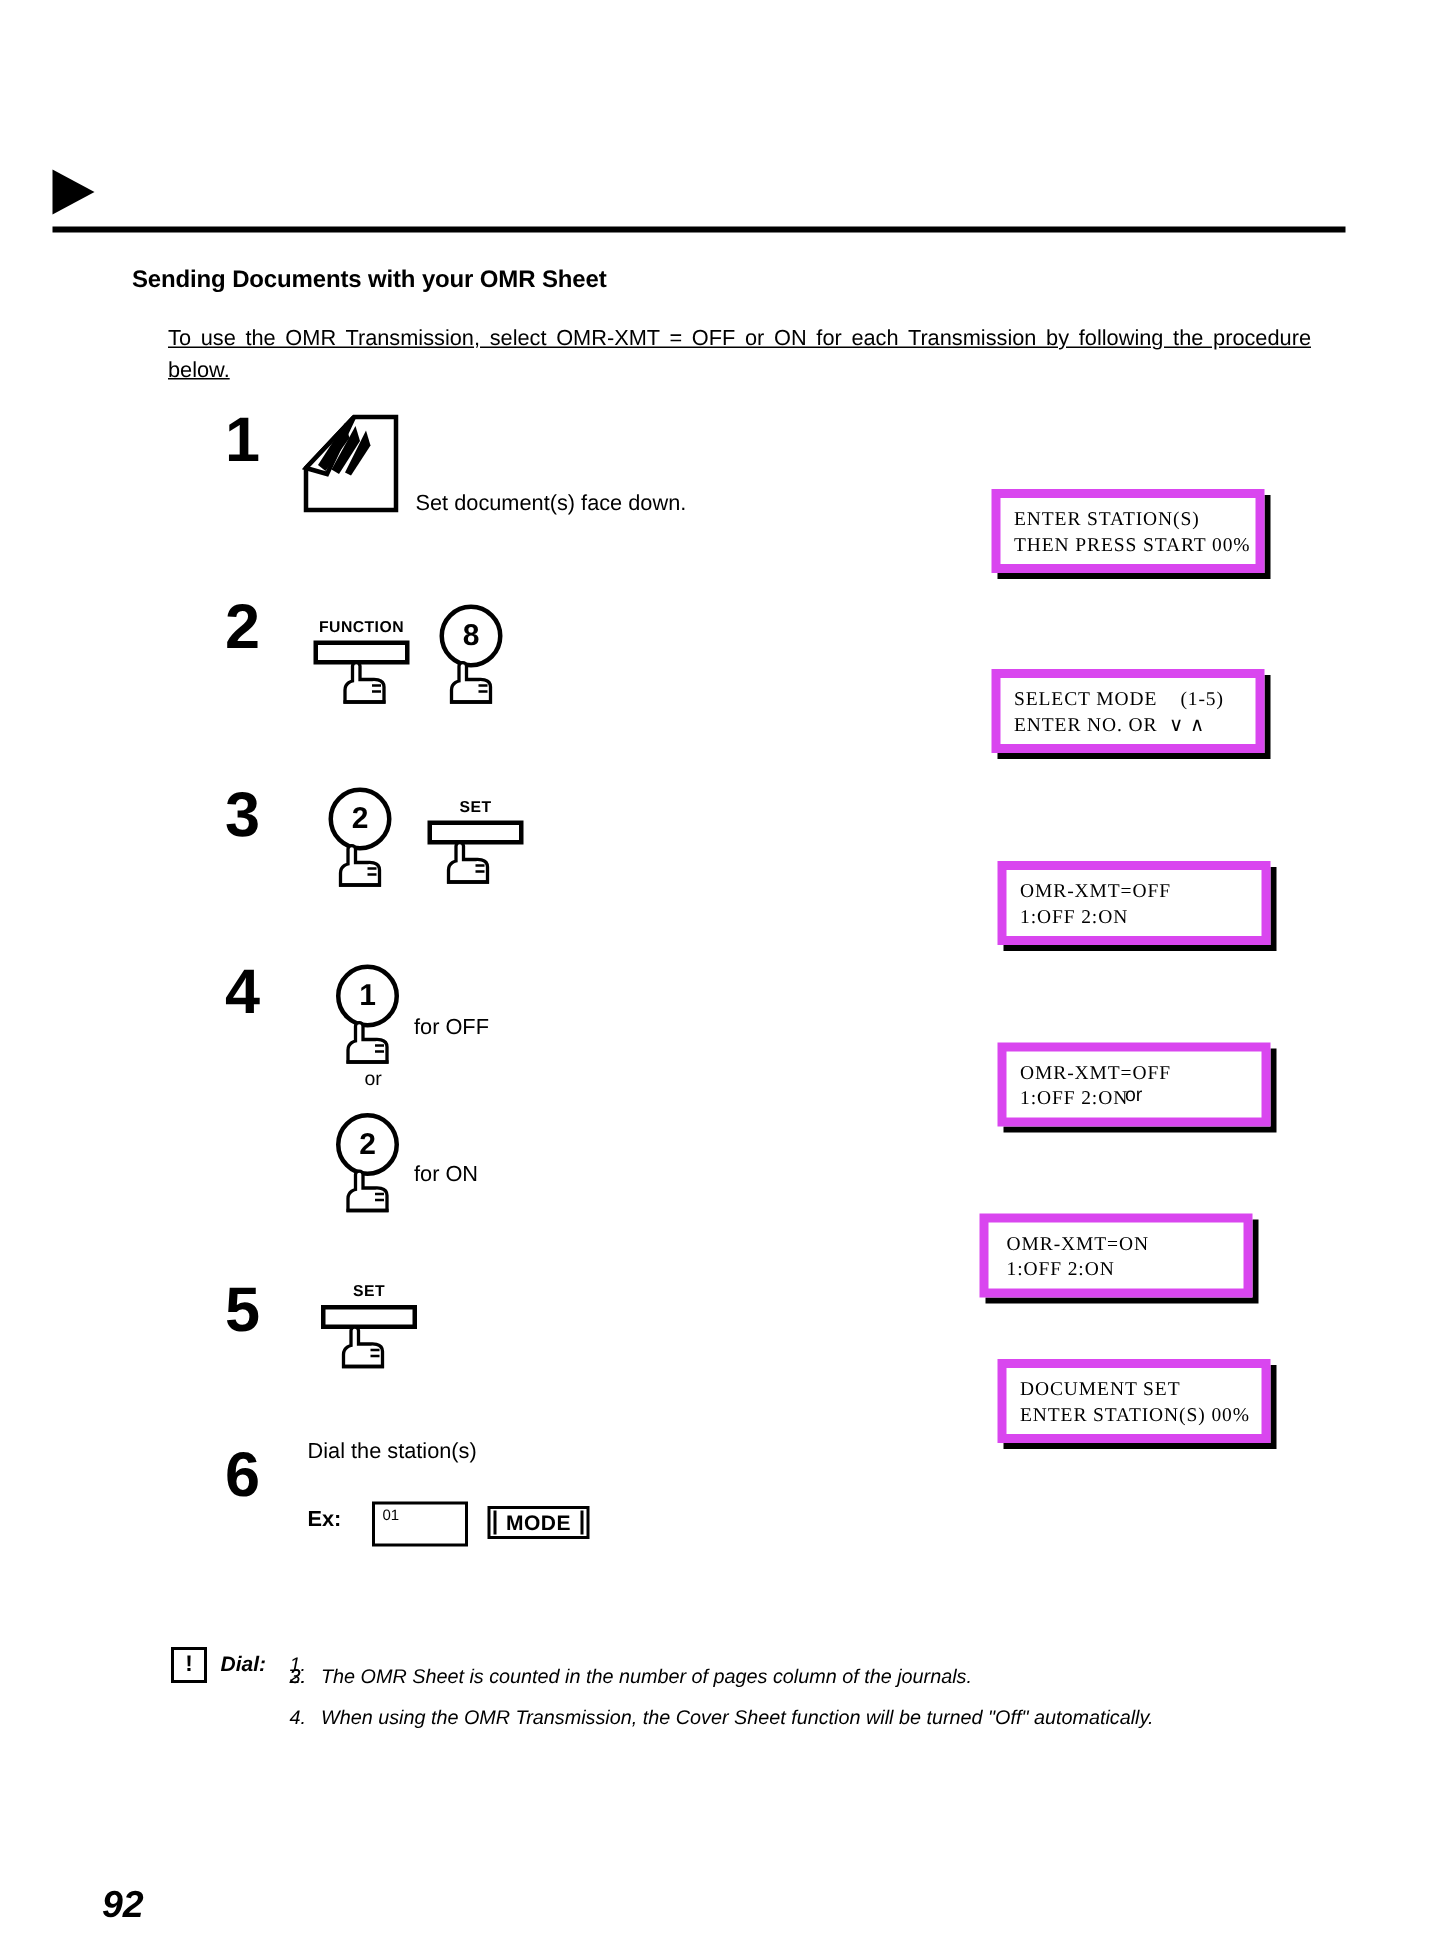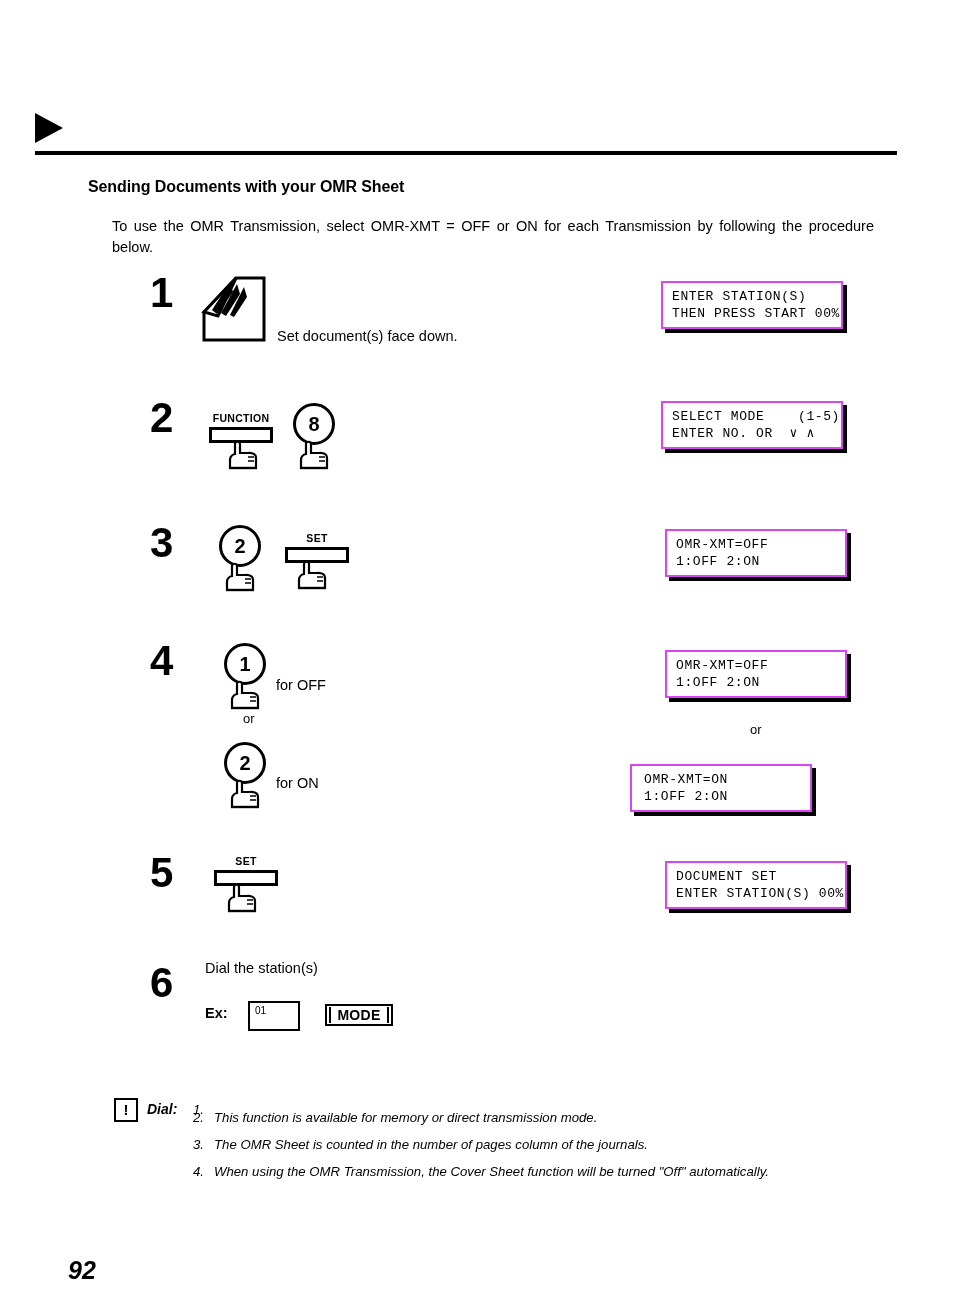--- a/index.html
+++ b/index.html
@@ -65,20 +65,21 @@
 
   
   #intro-paragraph {
     position: absolute;
     left: 112px;
     top: 216px;
     width: 762px;
     font-size: 14.5px;
     line-height: 21px;
     text-align: justify;
+    text-decoration: underline;
   }
 
   
   .step-number {
     position: absolute;
     font-size: 42px;
     font-weight: bold;
     font-family: "Liberation Sans", sans-serif;
     line-height: 1;
   }
@@ -137,44 +138,45 @@
   .hand-icon {
     position: absolute;
     width: 34px;
     height: 30px;
   }
 
   
   .lcd {
     position: absolute;
     box-sizing: border-box;
-    border: 2px solid #d946ef;
+    border: 6px solid #d946ef;
     background: #fff;
     padding: 5px 9px 5px 9px;
-    font-family: Liberation Mono, monospace;
+    font-family: Liberation Serif, serif;
     font-size: 13px;
     line-height: 17px;
     letter-spacing: 0.6px;
     white-space: pre;
     box-shadow: 4px 4px 0 0 #000;
+    margin-top: 45px;
   }
 
   
   #ex-label {
     position: absolute;
     left: 205px;
     top: 1005px;
     font-size: 14.5px;
     font-weight: bold;
   }
   #station-box {
     position: absolute;
     left: 248px;
     top: 1001px;
-    width: 52px;
+    width: 64px;
     height: 30px;
     border: 2px solid #000;
     box-sizing: border-box;
     background: #fff;
   }
   #station-value {
     position: absolute;
     left: 5px;
     top: 2px;
     font-size: 10px;
@@ -356,21 +358,21 @@
     <path d="M9 4 L9 14 C9 14 4 15 4 20 L4 28 L30 28 L30 18 C30 12 22 13 22 13 L14 13 L14 4 C14 1 9 1 9 4 Z" fill="#ffffff" stroke="#000000" stroke-width="2.2"></path>
     <path d="M22 17 L28 17 M22 21 L28 21" stroke="#000000" stroke-width="1.6"></path>
     <path d="M3 28 L31 28" stroke="#000000" stroke-width="2.4"></path>
   </svg>
 </div>
 <div class="body-text" style="left:276px; top:775px;">for ON</div>
 
 <div class="lcd" style="left:665px; top:650px; width:182px;">OMR-XMT=OFF
 1:OFF 2:ON</div>
 <div class="small-or" style="left:750px; top:722px;">or</div>
-<div class="lcd" style="left:630px; top:764px; width:182px;padding-left:12px;">OMR-XMT=ON
+<div class="lcd" style="left:653px; top:764px; width:182px;padding-left:12px;">OMR-XMT=ON
 1:OFF 2:ON</div>
 
 <div class="step-number" style="left:150px; top:852px;">5</div>
 
 <div class="key-rect-label" style="left:214px; top:855px; width:64px;">SET</div>
 <div class="key-rect" style="left:214px; top:870px;"></div>
 <div class="hand-icon" style="left:225px; top:883px;">
   <svg width="34" height="30" viewBox="0 0 34 30" xmlns="http://www.w3.org/2000/svg">
     <path d="M9 4 L9 14 C9 14 4 15 4 20 L4 28 L30 28 L30 18 C30 12 22 13 22 13 L14 13 L14 4 C14 1 9 1 9 4 Z" fill="#ffffff" stroke="#000000" stroke-width="2.2"></path>
     <path d="M22 17 L28 17 M22 21 L28 21" stroke="#000000" stroke-width="1.6"></path>
@@ -391,21 +393,20 @@
 <div id="start-button">MODE</div>
 
 <div id="note-icon">!</div>
 <div id="note-label">Dial:</div>
 <div id="notes-list">
   <div class="note-item">
     <span class="note-num">1.</span>
   </div>
   <div class="note-item">
     <span class="note-num">2.</span>
-    <span>This function is available for memory or direct transmission mode.</span>
   </div>
   <div class="note-item">
     <span class="note-num">3.</span>
     <span>The OMR Sheet is counted in the number of pages column of the journals.</span>
   </div>
   <div class="note-item">
     <span class="note-num">4.</span>
     <span>When using the OMR Transmission, the Cover Sheet function will be turned "Off" automatically.</span>
   </div>
 </div>

